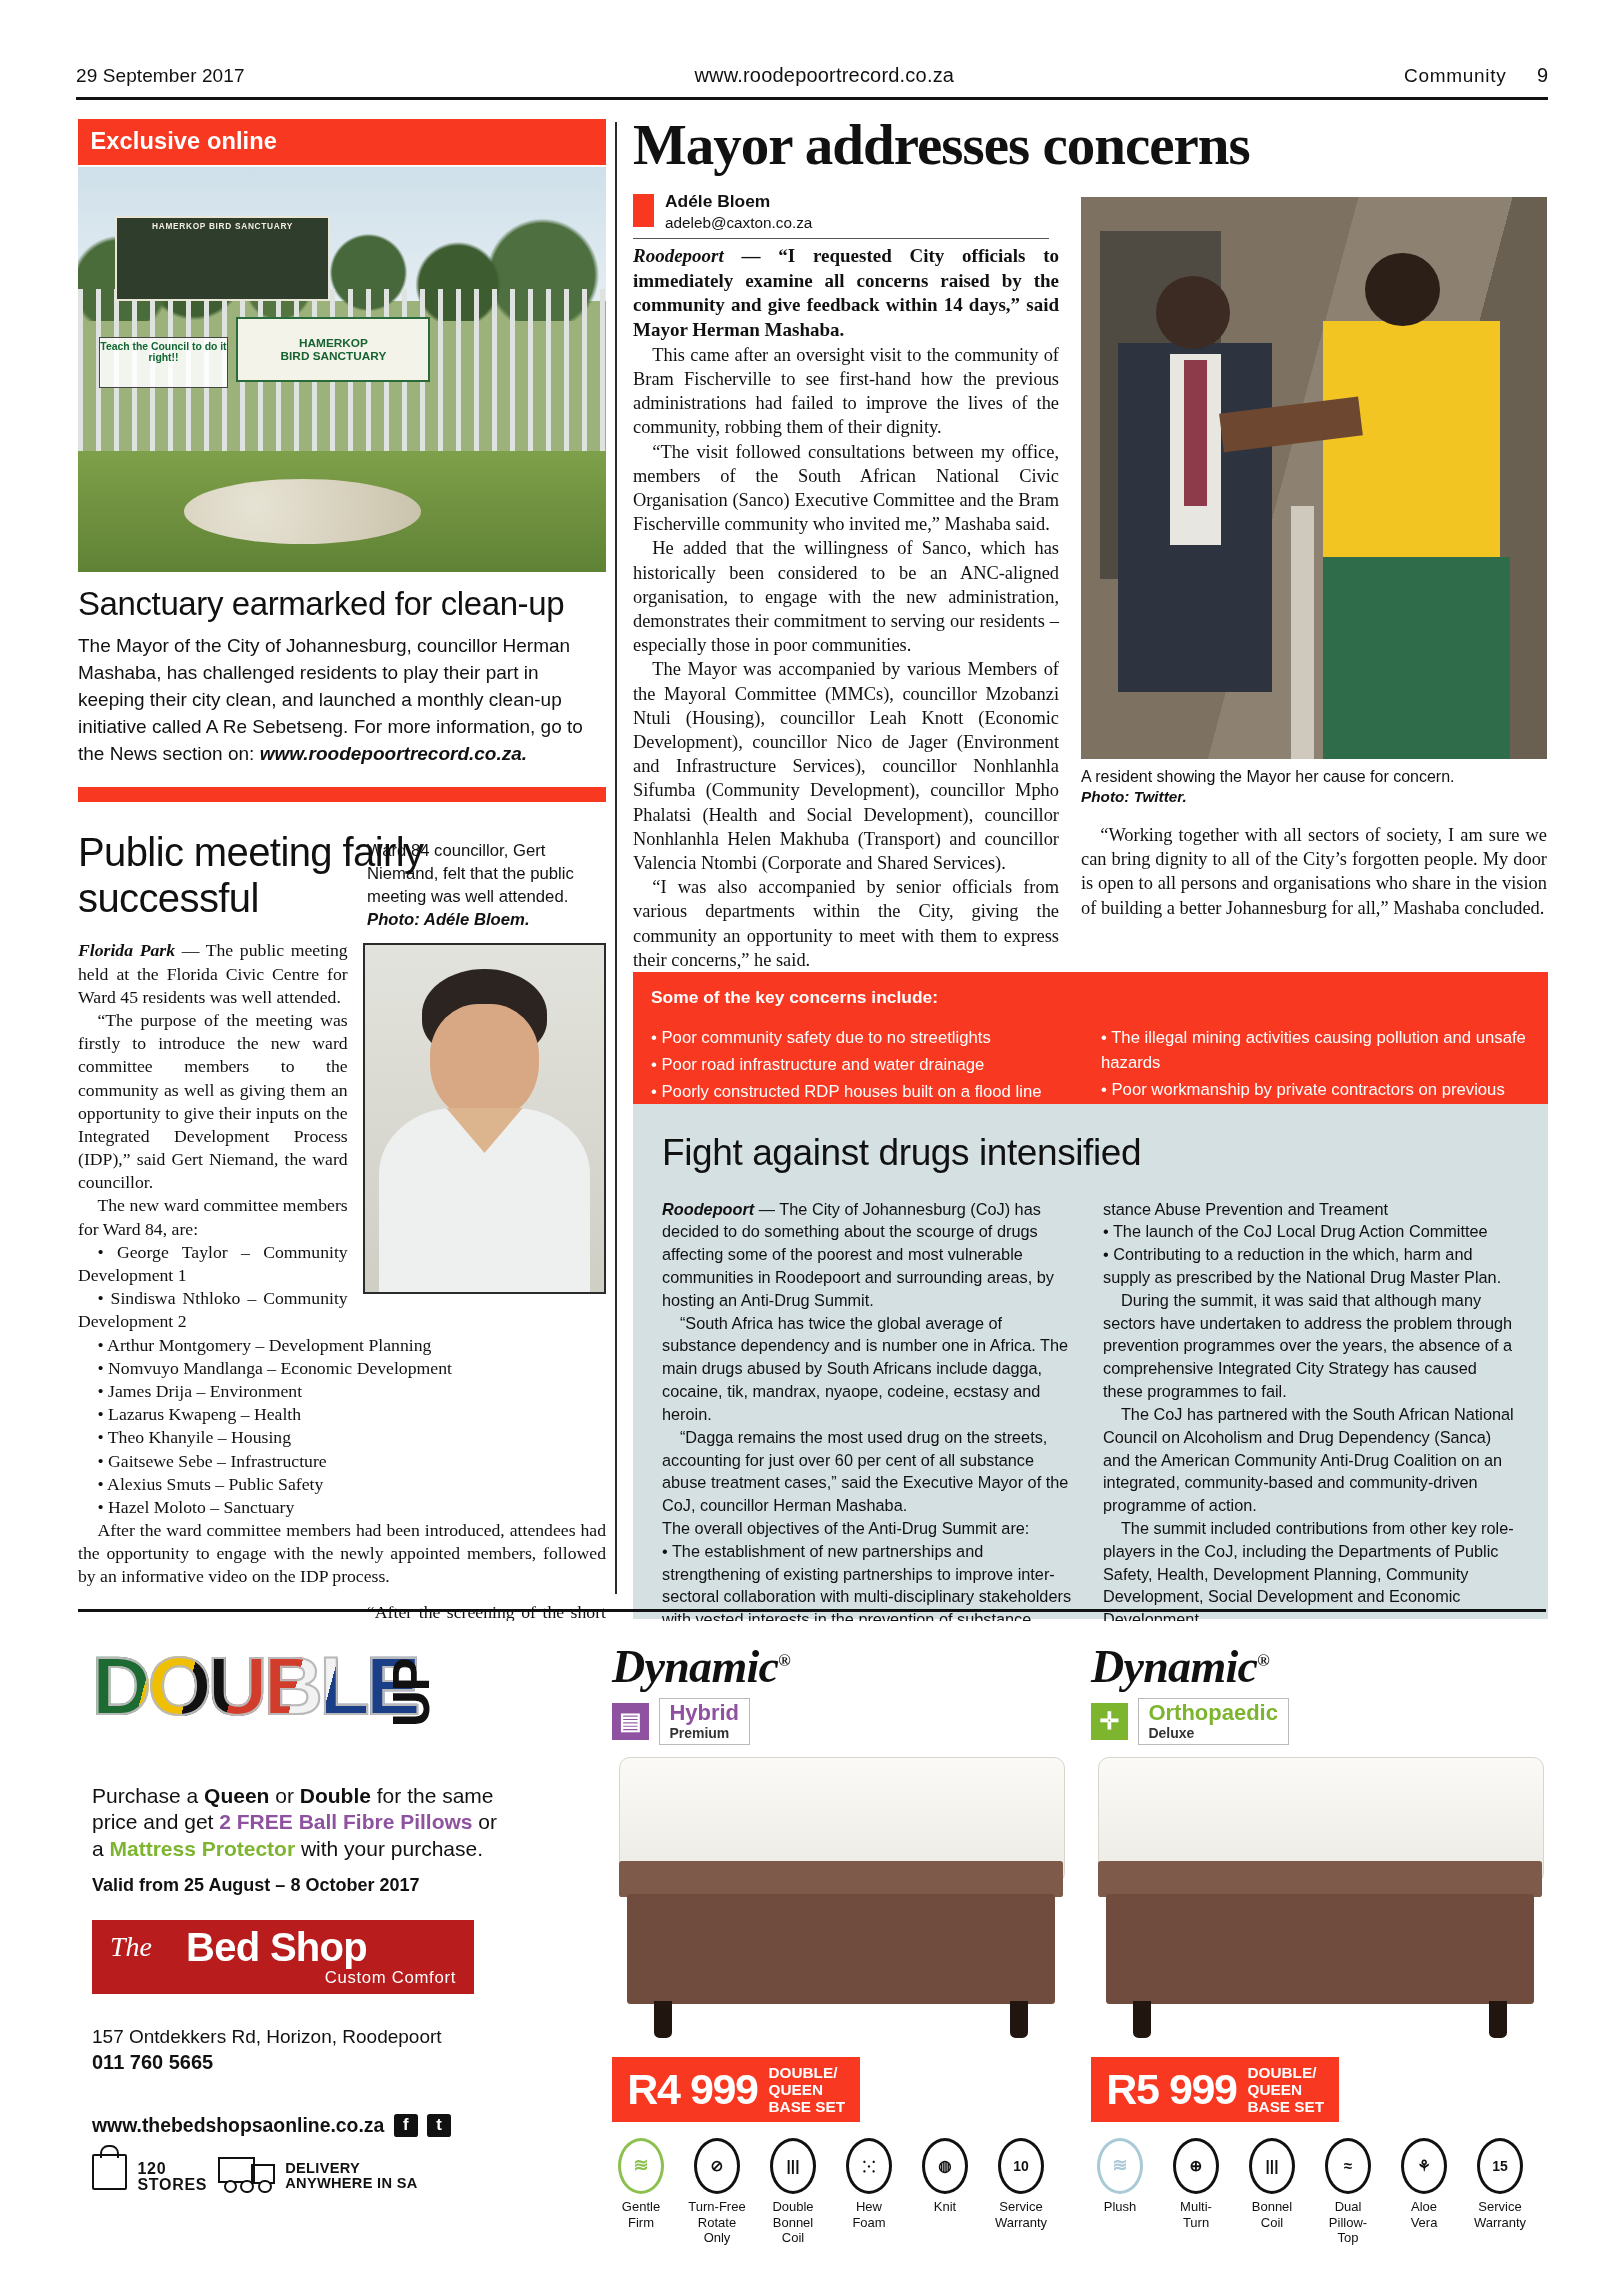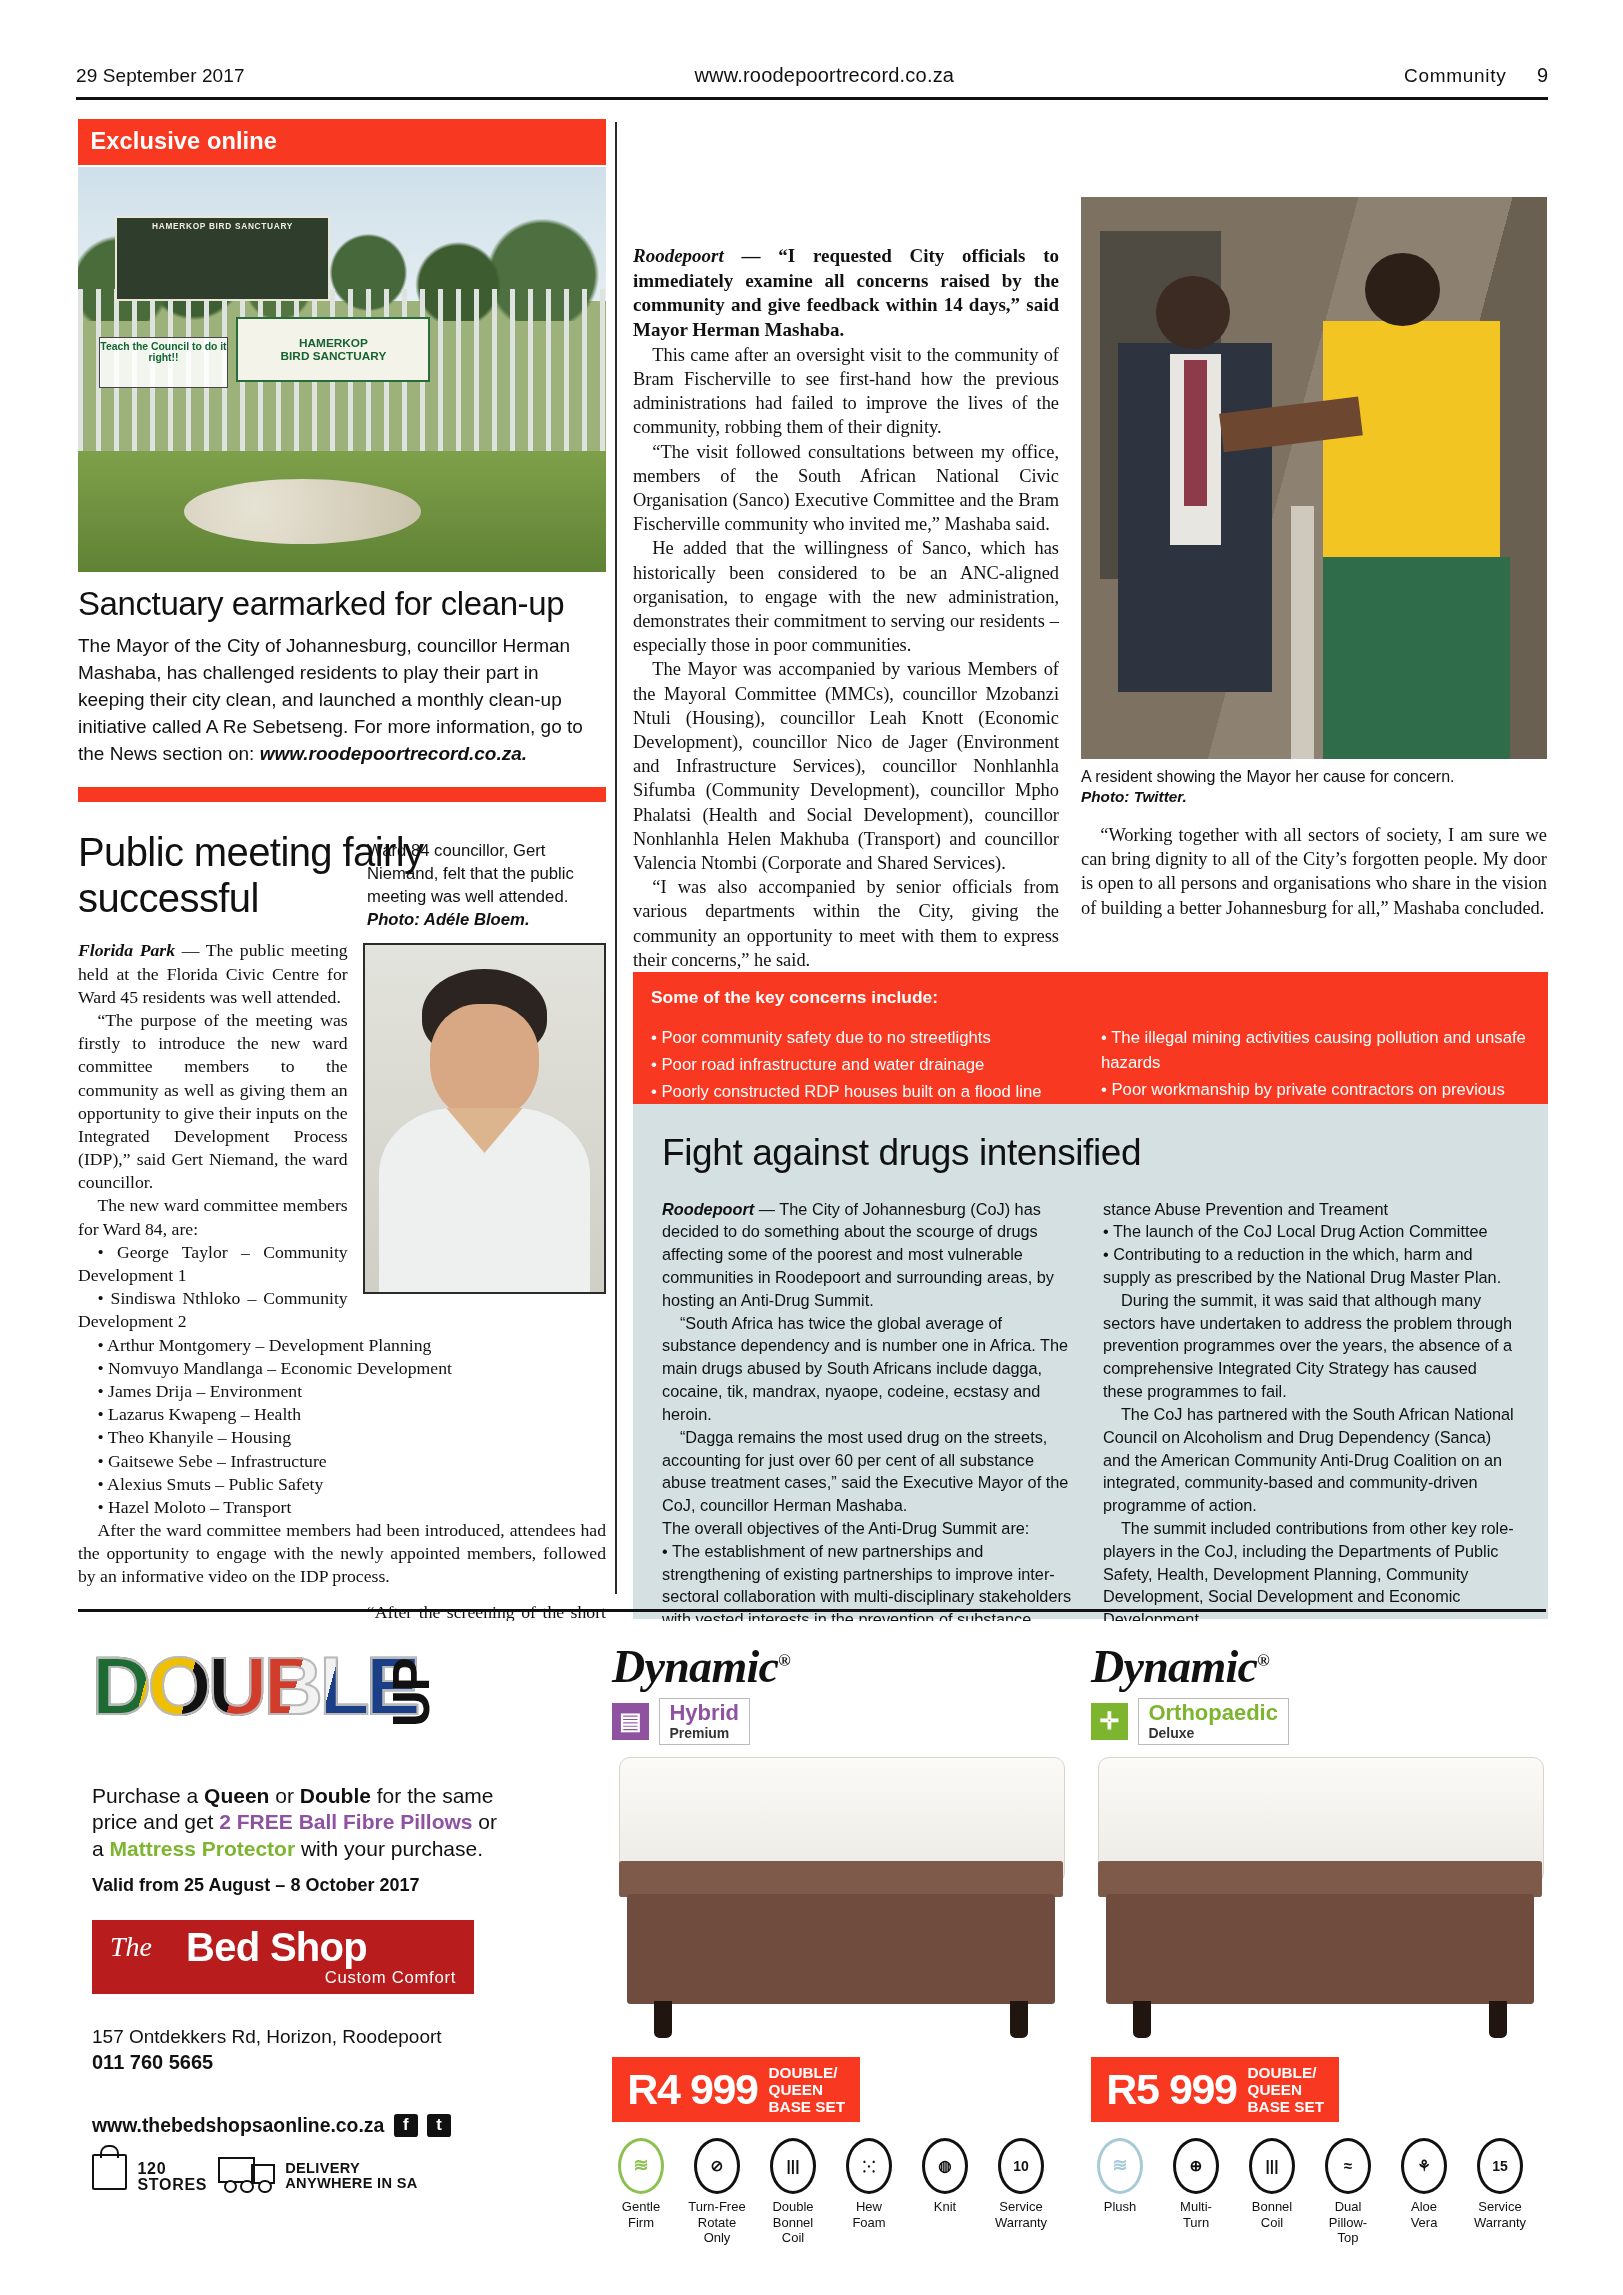--- a/index.html
+++ b/index.html
@@ -245,36 +245,47 @@
         <p>The new ward committee members for Ward 84, are:</p>
         <p class="bullet">•  George Taylor – Community Development 1</p>
         <p class="bullet">•  Sindiswa Nthloko – Community Development 2</p>
         <p class="bullet">•  Arthur Montgomery – Development Planning</p>
         <p class="bullet">•  Nomvuyo Mandlanga – Economic Development</p>
         <p class="bullet">•  James Drija – Environment</p>
         <p class="bullet">•  Lazarus Kwapeng – Health</p>
         <p class="bullet">•  Theo Khanyile – Housing</p>
         <p class="bullet">•  Gaitsewe Sebe – Infrastructure</p>
         <p class="bullet">•  Alexius Smuts – Public Safety</p>
-        <p class="bullet">•  Hazel Moloto – Transport</p>
+        <p class="bullet">•  Hazel Moloto – Sanctuary</p>
         <p>After the ward committee members had been introduced, attendees had the opportunity to engage with the newly appointed members, followed by an informative video on the IDP process.</p>
       </div>
 
       <div class="pm-cap" style="width:239px;float:right;clear:right;margin-top:-750px;">
         <span>Ward 84 councillor, Gert Niemand, felt that the public meeting was well attended. </span><b>Photo: Adéle Bloem.</b>
       </div>
 
       <div class="pm-body serif" style="float:right;width:239px;clear:right;margin-top:12.5px;">
         <p class="noind">“After the screening of the short video, an open debate followed.</p>
         <p>“The discussions got quite heated and serious when topics pertaining to housing, job creation, overall crime, safety and security within the ward were discussed,” Gert said.</p>
         <p>The councillor was satisfied with the attendance but felt that more residents could have made the effort to attend.</p>
       </div>
     </div>
   </div>
 
+  <div class="mainstory">
+    <h1 class="main-head">Mayor addresses concerns</h1>
+    <div class="byline">
+      <div class="by-sq"></div>
+      <div>
+        <div class="by-name">Adéle Bloem</div>
+        <div class="by-mail">adeleb@caxton.co.za</div>
+      </div>
+    </div>
+    <div class="by-rule"></div>
+  </div>
 
   <div class="story-cols">
     <p class="lead">
       <span class="place">Roodepoort</span><span> — “I requested City officials to immediately examine all concerns raised by the community and give feedback within 14 days,” said Mayor Herman Mashaba.</span>
     </p>
     <p>This came after an oversight visit to the community of Bram Fischerville to see first-hand how the previous administrations had failed to improve the lives of the community, robbing them of their dignity.</p>
     <p>“The visit followed consultations between my office, members of the South African National Civic Organisation (Sanco) Executive Committee and the Bram Fischerville community who invited me,” Mashaba said.</p>
     <p>He added that the willingness of Sanco, which has historically been considered to be an ANC-aligned organisation, to engage with the new administration, demonstrates their commitment to serving our residents – especially those in poor communities.</p>
     <p>The Mayor was accompanied by various Members of the Mayoral Committee (MMCs), councillor Mzobanzi Ntuli (Housing), councillor Leah Knott (Economic Development), councillor Nico de Jager (Environment and Infrastructure Services), councillor Nonhlanhla Sifumba (Community Development), councillor Mpho Phalatsi (Health and Social Development), councillor Nonhlanhla Helen Makhuba (Transport) and councillor Valencia Ntombi (Corporate and Shared Services).</p>
     <p>“I was also accompanied by senior officials from various departments within the City, giving the community an opportunity to meet with them to express their concerns,” he said.</p>

